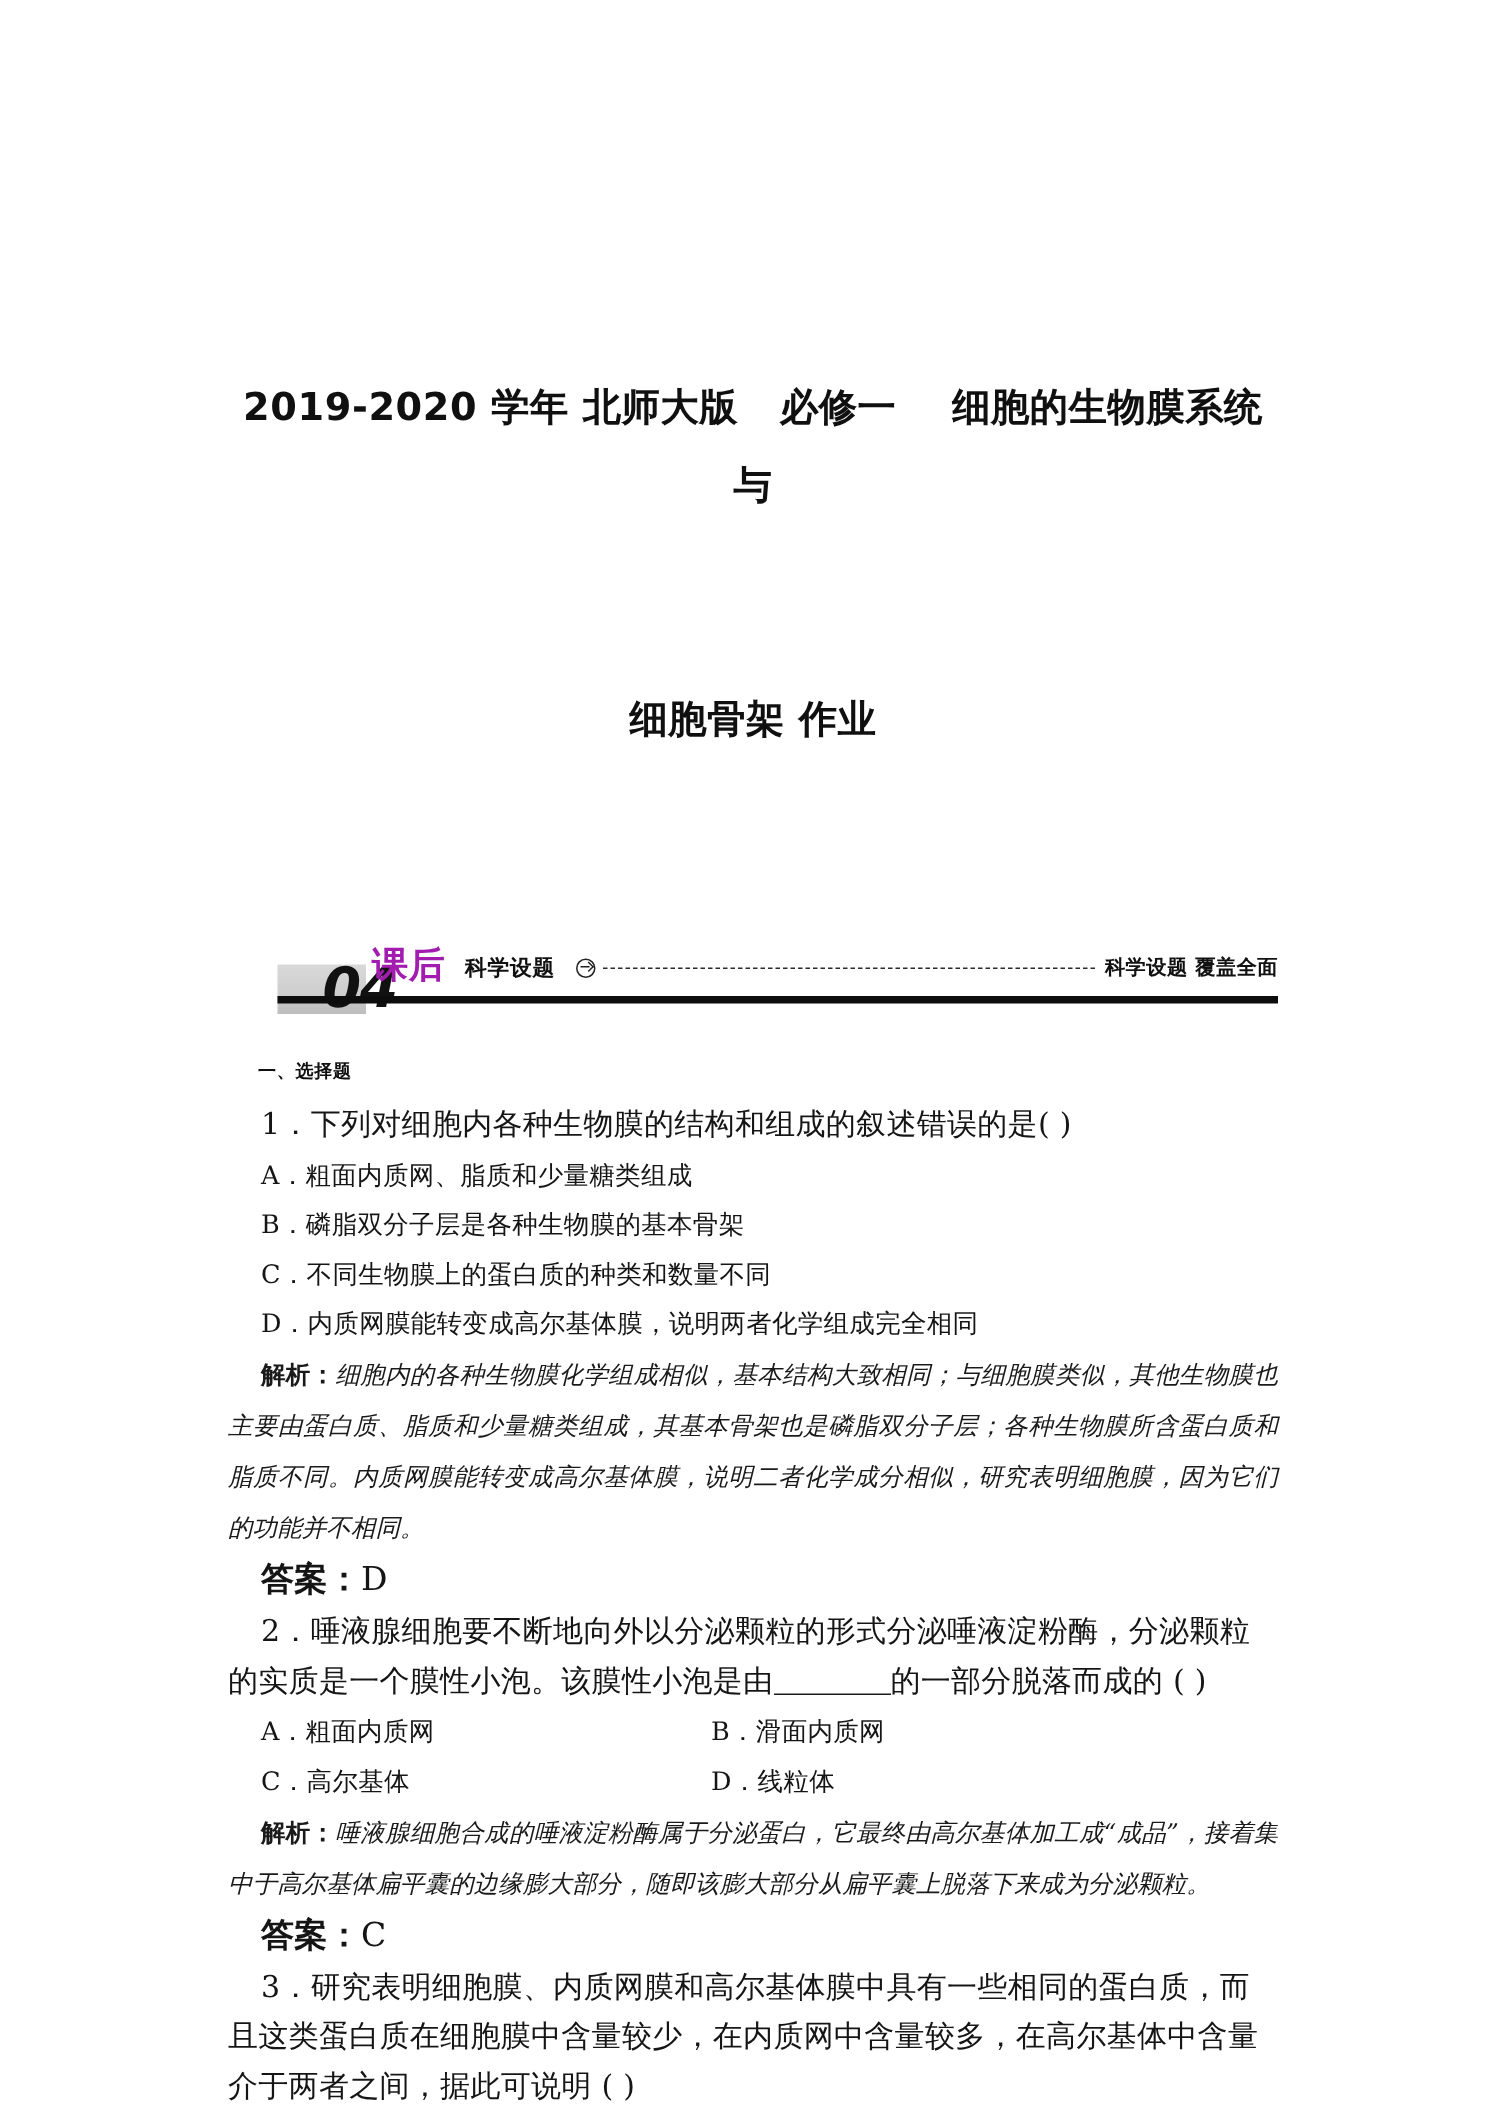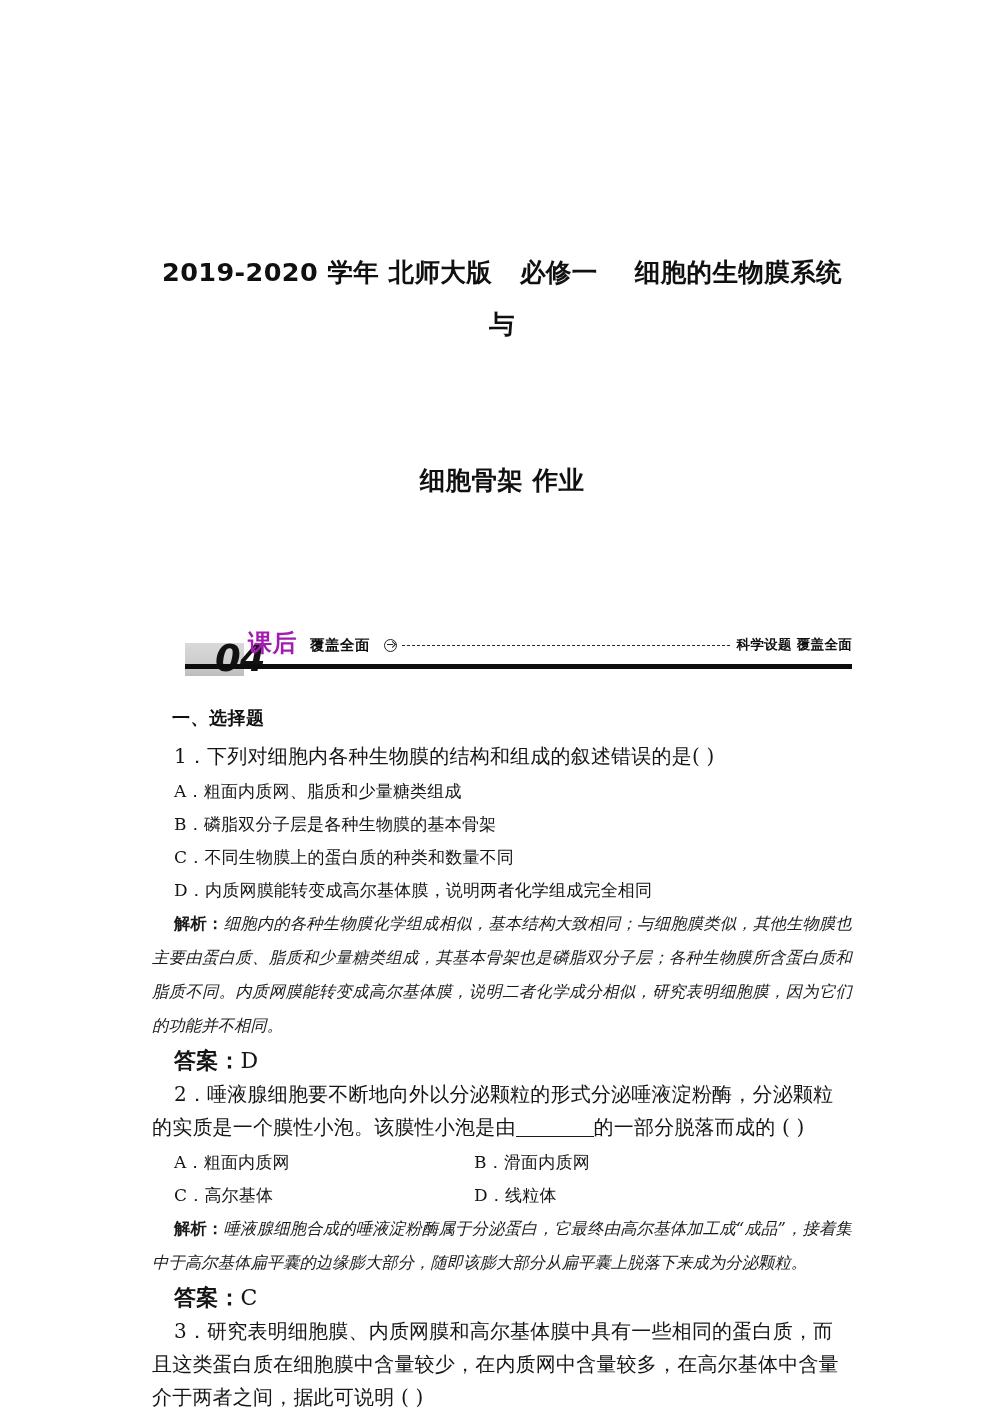--- a/index.html
+++ b/index.html
@@ -152,21 +152,21 @@
     height: 5px;
     background: #0d0d0d;
   }
 
   
   .body-block {
     margin-top: 32px;
   }
   .section-head {
     font-family: Liberation Mono, monospace;
-    font-size: 18px;
+    font-size: 12px;
     font-weight: 700;
     margin-left: 20px;
     margin-bottom: 10px;
     letter-spacing: 0.5px;
     color: #101010;
   }
   .q-stem {
     font-size: 20px;
     line-height: 33px;
     text-indent: 22px;
@@ -227,21 +227,21 @@
       <span class="t-line1">2019-2020 学年 北师大版   必修一    细胞的生物膜系统与</span>
       <span class="t-line2">细胞骨架 作业</span>
     </div>
 
     <div class="banner">
       <div class="banner-row">
         <div class="num-box">
           <span class="num-text">04</span>
         </div>
         <div class="banner-kehou">课后</div>
-        <div class="banner-sub">覆盖全面</div>
+        <div class="banner-sub">科学设题</div>
         <div class="arrow-icon"></div>
         <div class="dash-line"></div>
         <div class="banner-right">科学设题  覆盖全面</div>
       </div>
       <div class="banner-bar"></div>
     </div>
 
     <div class="body-block">
 
       <div class="section-head">一、选择题</div>

